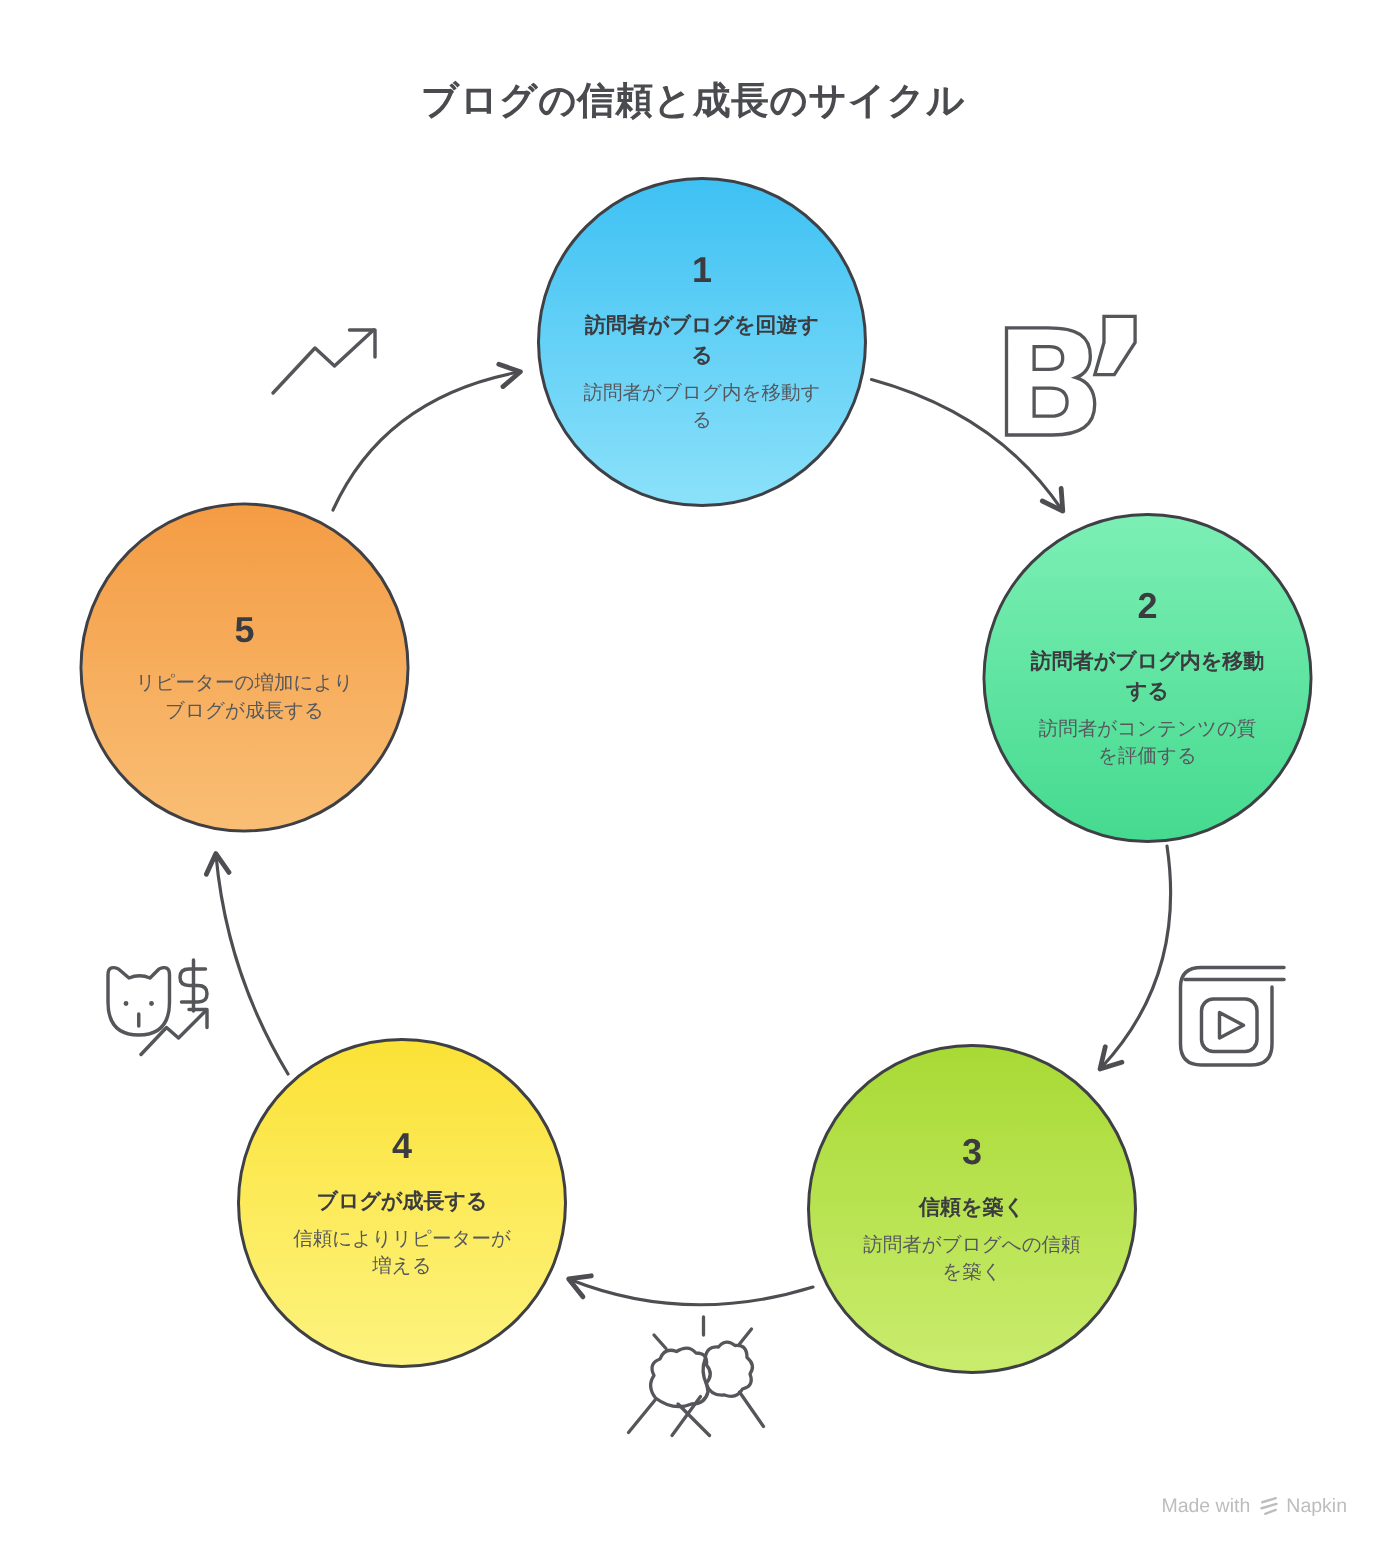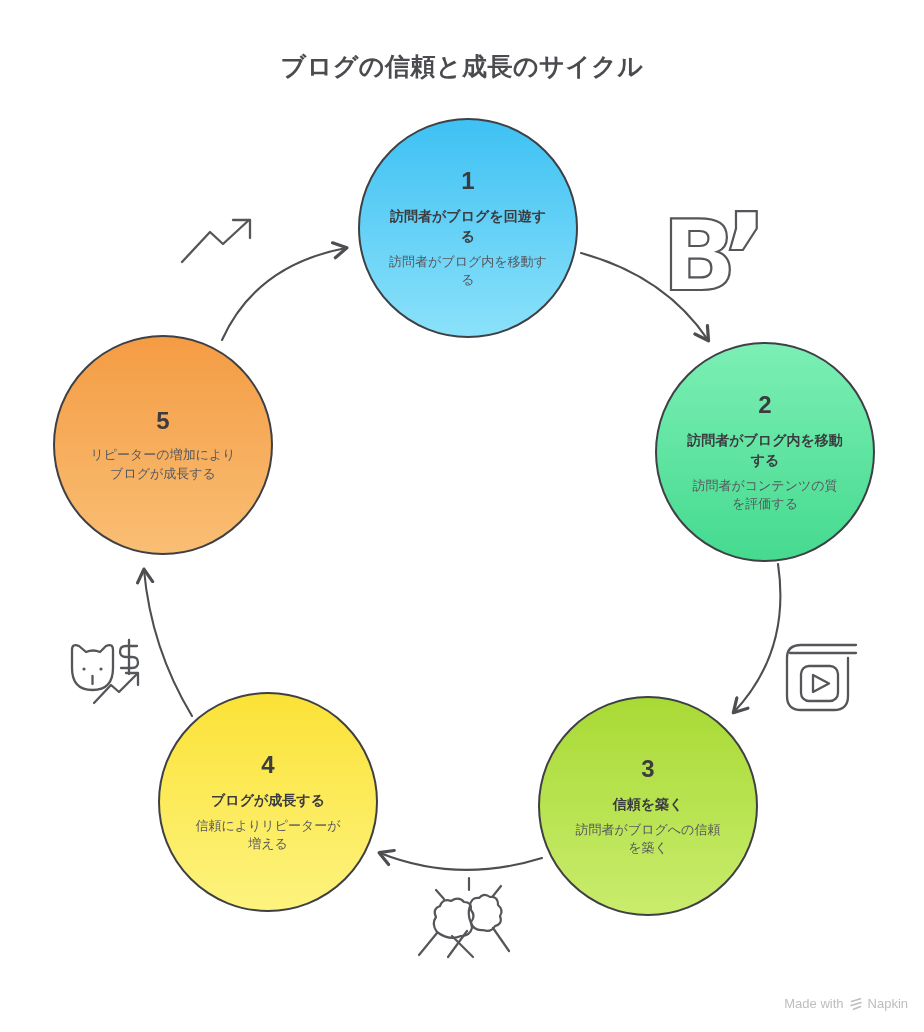--- a/index.html
+++ b/index.html
@@ -20,21 +20,21 @@
   }
   .node-num{font-size:24px;font-weight:bold;color:#3B3C40;margin-bottom:4px;}
   .node-title{font-size:14px;font-weight:bold;color:#3B3C40;width:166px;line-height:1.45;word-break:break-all;}
   .node-desc{font-size:13px;color:#56585E;width:158px;line-height:1.4;word-break:break-all;}
   .n1{left:358px;top:118px;background:linear-gradient(180deg,#3EC1F3 0%,#8BE1FA 100%);}
   .n2{left:655px;top:342px;background:linear-gradient(180deg,#7CEFB4 0%,#45DA8F 100%);}
   .n3{left:538px;top:696px;background:linear-gradient(180deg,#A8DA35 0%,#C9EC6D 100%);}
   .n4{left:158px;top:692px;background:linear-gradient(180deg,#FBE237 0%,#FDF37E 100%);}
   .n5{left:53px;top:335px;background:linear-gradient(180deg,#F49C44 0%,#F9BE74 100%);}
   .watermark{
-    position:absolute;right:16px;top:996px;display:flex;align-items:center;gap:5px;
+    position:absolute;right:26px;top:996px;display:flex;align-items:center;gap:5px;
     font-size:13px;color:#BDBDBD;z-index:4;justify-content:flex-end;
   }
 </style>
 </head>
 <body>
 
 <div class="canvas">
 
   <div class="diagram-title">ブログの信頼と成長のサイクル</div>
 

